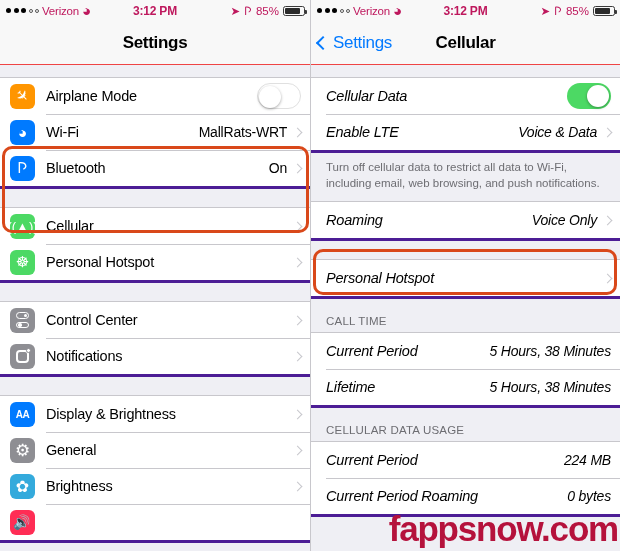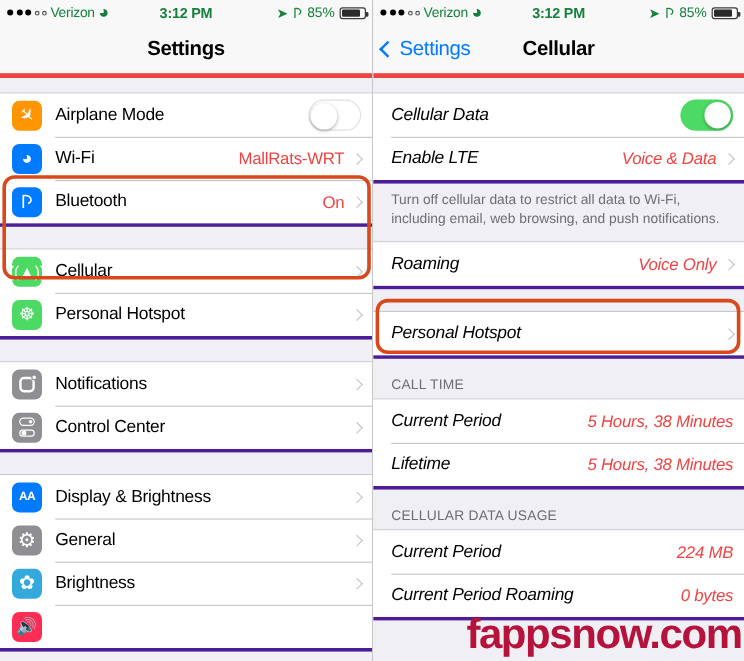--- a/index.html
+++ b/index.html
@@ -16,21 +16,21 @@
     background: #efeff4;
     position: relative;
     overflow: hidden;
   }
   .screen.right { border-left: 1px solid #c8c7cc; }
 
   
   .statusbar {
     height: 21px; background: #f8f8f8;
     display: flex; align-items: center;
-    font-size: 12px; color: #15803d;
+    font-size: 12px; color: #be185d;
     position: relative;
   }
   .sb-left { display: flex; align-items: center; gap: 3px; padding-left: 6px; }
   .sb-dots { display: flex; align-items: center; gap: 2.5px; }
   .dot { width: 5px; height: 5px; border-radius: 50%; background: #000; }
   .dot.hollow { background: transparent; border: 1px solid #555; width: 4px; height: 4px; }
   .sb-carrier { font-size: 11.5px; letter-spacing: -.2px; }
   .sb-center {
     position: absolute; left: 0; right: 0; text-align: center;
     font-size: 12px; font-weight: bold; letter-spacing: -.2px;
@@ -45,21 +45,21 @@
   }
   .batt::after {
     content: ""; position: absolute; right: -3px; top: 3px;
     width: 2px; height: 4px; background: #3a3a3a; border-radius: 0 1px 1px 0;
   }
   .batt i { display: block; height: 100%; width: 85%; background: #2b2b2b; border-radius: 1px; }
 
   
   .navbar {
     height: 44px; background: #f8f8f8;
-    border-bottom: 4px solid #ef4444;
+    border-bottom: 1px solid #ef4444;
     display: flex; align-items: center; position: relative;
   }
   .nav-title {
     position: absolute; left: 0; right: 0; text-align: center;
     font-size: 17px; font-weight: bold; color: #000; letter-spacing: -.3px;
   }
   .nav-back {
     display: flex; align-items: center; gap: 4px;
     padding-left: 7px; color: #037aff;
     font-size: 17px; letter-spacing: -.3px; position: relative; z-index: 2;
@@ -89,21 +89,21 @@
   .row.noicon { padding-left: 15px; font-style: italic; }
 
   .icon {
     width: 25px; height: 25px; border-radius: 6px;
     flex: 0 0 25px; margin-right: 11px;
     display: flex; align-items: center; justify-content: center;
     color: #fff; font-size: 13px; position: relative;
   }
   .label { font-size: 14.5px; color: #000; letter-spacing: -.2px; }
   .right-side { margin-left: auto; display: flex; align-items: center; padding-right: 9px; gap: 7px; }
-  .value { font-size: 14px; color: #ef4444; letter-spacing: -.2px; }
+  .value { font-size: 14px; color: #000000; letter-spacing: -.2px; }
   .chev {
     width: 7px; height: 7px;
     border-top: 1.7px solid #c7c7cc; border-right: 1.7px solid #c7c7cc;
     transform: rotate(45deg); flex: 0 0 auto;
   }
 
   
   .toggle {
     width: 44px; height: 26px; border-radius: 13px;
     position: relative; flex: 0 0 44px;
@@ -259,36 +259,36 @@
             <span class="chev"></span>
           </span>
         </div>
       </div>
 
       <div class="gap"></div>
 
       <div class="group">
         <div class="row">
           <span class="icon" style="background:#8e8e93">
-              <span class="notif-sq"></span>
-              <span class="notif-dot"></span>
-            </span>
-          <span class="label">Notifications</span>
-          <span class="right-side">
-              <span class="chev"></span>
-            </span>
-        </div>
-        <div class="row">
-          <span class="icon" style="background:#8e8e93">
               <span class="cc-box">
                 <i></i>
                 <i></i>
               </span>
             </span>
           <span class="label">Control Center</span>
+          <span class="right-side">
+              <span class="chev"></span>
+            </span>
+        </div>
+        <div class="row">
+          <span class="icon" style="background:#8e8e93">
+              <span class="notif-sq"></span>
+              <span class="notif-dot"></span>
+            </span>
+          <span class="label">Notifications</span>
           <span class="right-side">
               <span class="chev"></span>
             </span>
         </div>
       </div>
 
       <div class="gap"></div>
 
       <div class="group">
         <div class="row">

